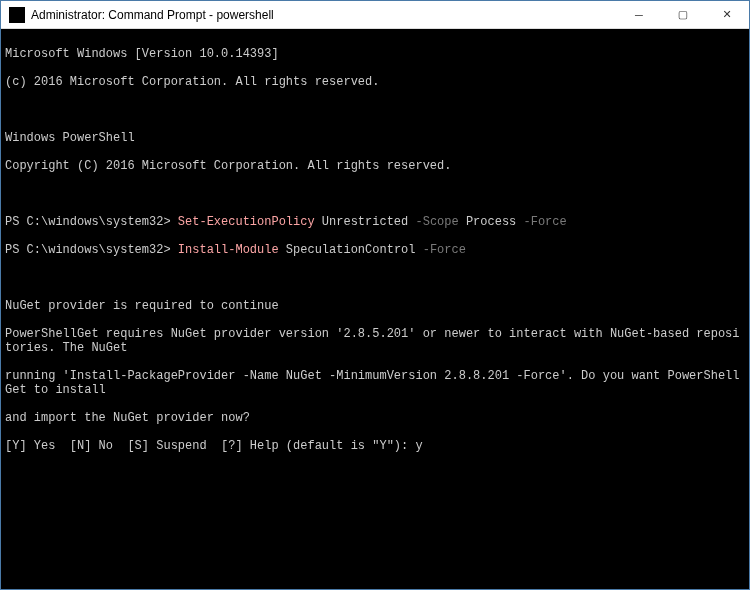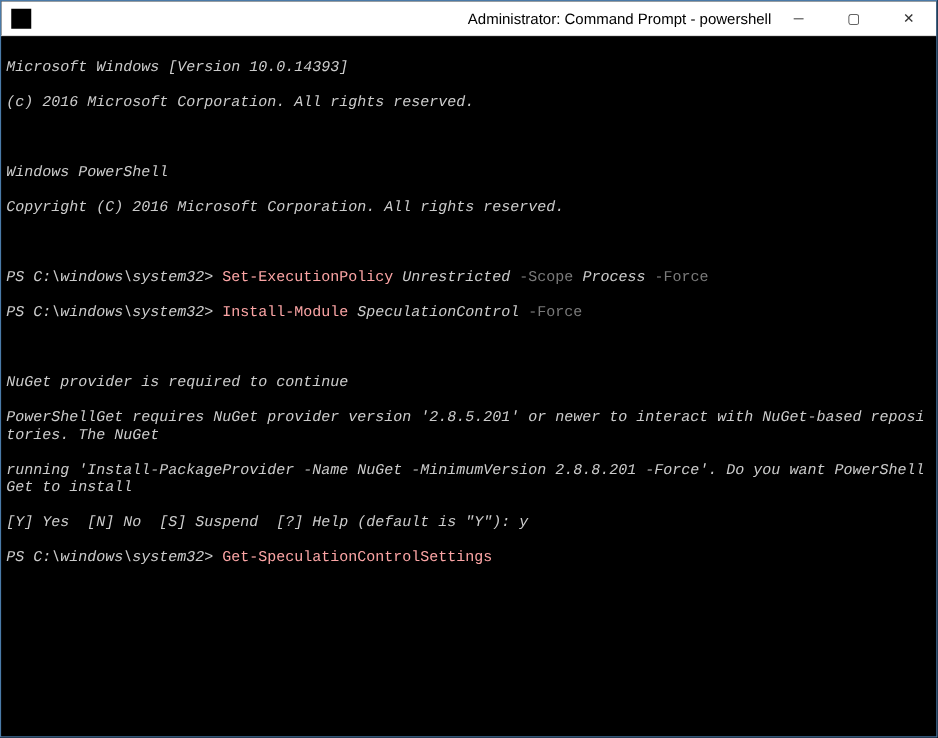--- a/index.html
+++ b/index.html
@@ -11,21 +11,20 @@
   height: 590px;
   overflow: hidden;
   border: 1px solid #4a7aa8;
 }
 .titlebar {
   height: 28px;
   background: #fff;
   display: flex;
   align-items: center;
   border-bottom: 1px solid #ddd;
-  text-align: right;
 }
 .title-icon {
   width: 16px; height: 16px;
   margin: 0 6px 0 8px;
   background: #000;
   display: inline-block;
 }
 .title-text {
   font-family: 'Segoe UI', Tahoma, sans-serif;
   font-size: 12px;
@@ -46,21 +45,21 @@
 .terminal {
   background: #000;
   padding: 4px 4px;
   height: calc(100% - 28px);
   overflow: hidden;
   line-height: 14px;
   white-space: pre;
   color: #ccc;
 }
 .line { white-space: pre-wrap; word-break: break-all; }
-.w { color: #ccc; font-style: italic; }
+.w { color: #ccc; }
 .gray { color: #7a7a7a; }
 .yellow { color: #fca5a5; }
 </style>
 </head>
 <body>
 
 <div class="titlebar">
   <span class="title-icon"></span>
   <span class="title-text">Administrator: Command Prompt - powershell</span>
   <div class="winbtns">
@@ -76,22 +75,22 @@
 <div class="line">&nbsp;</div>
 <div class="line w">Windows PowerShell</div>
 <div class="line w">Copyright (C) 2016 Microsoft Corporation. All rights reserved.</div>
 <div class="line">&nbsp;</div>
 <div class="line"><span class="w">PS C:\windows\system32&gt; </span><span class="yellow">Set-ExecutionPolicy</span><span class="w"> Unrestricted </span><span class="gray">-Scope</span><span class="w"> Process </span><span class="gray">-Force</span></div>
 <div class="line"><span class="w">PS C:\windows\system32&gt; </span><span class="yellow">Install-Module</span><span class="w"> SpeculationControl </span><span class="gray">-Force</span></div>
 <div class="line">&nbsp;</div>
 <div class="line w">NuGet provider is required to continue</div>
 <div class="line w">PowerShellGet requires NuGet provider version '2.8.5.201' or newer to interact with NuGet-based repositories. The NuGet</div>
 <div class="line w">running 'Install-PackageProvider -Name NuGet -MinimumVersion 2.8.8.201 -Force'. Do you want PowerShellGet to install</div>
+<div class="line w">and import the NuGet provider now?</div>
 <div class="line w">[Y] Yes  [N] No  [S] Suspend  [?] Help (default is "Y"): y</div>
-<div class="line"><span class="w">PS C:\windows\system32&gt; </span><span class="yellow">Get-SpeculationControlSettings</span></div>
 
 
 
 
 
 
 
 
 
 

